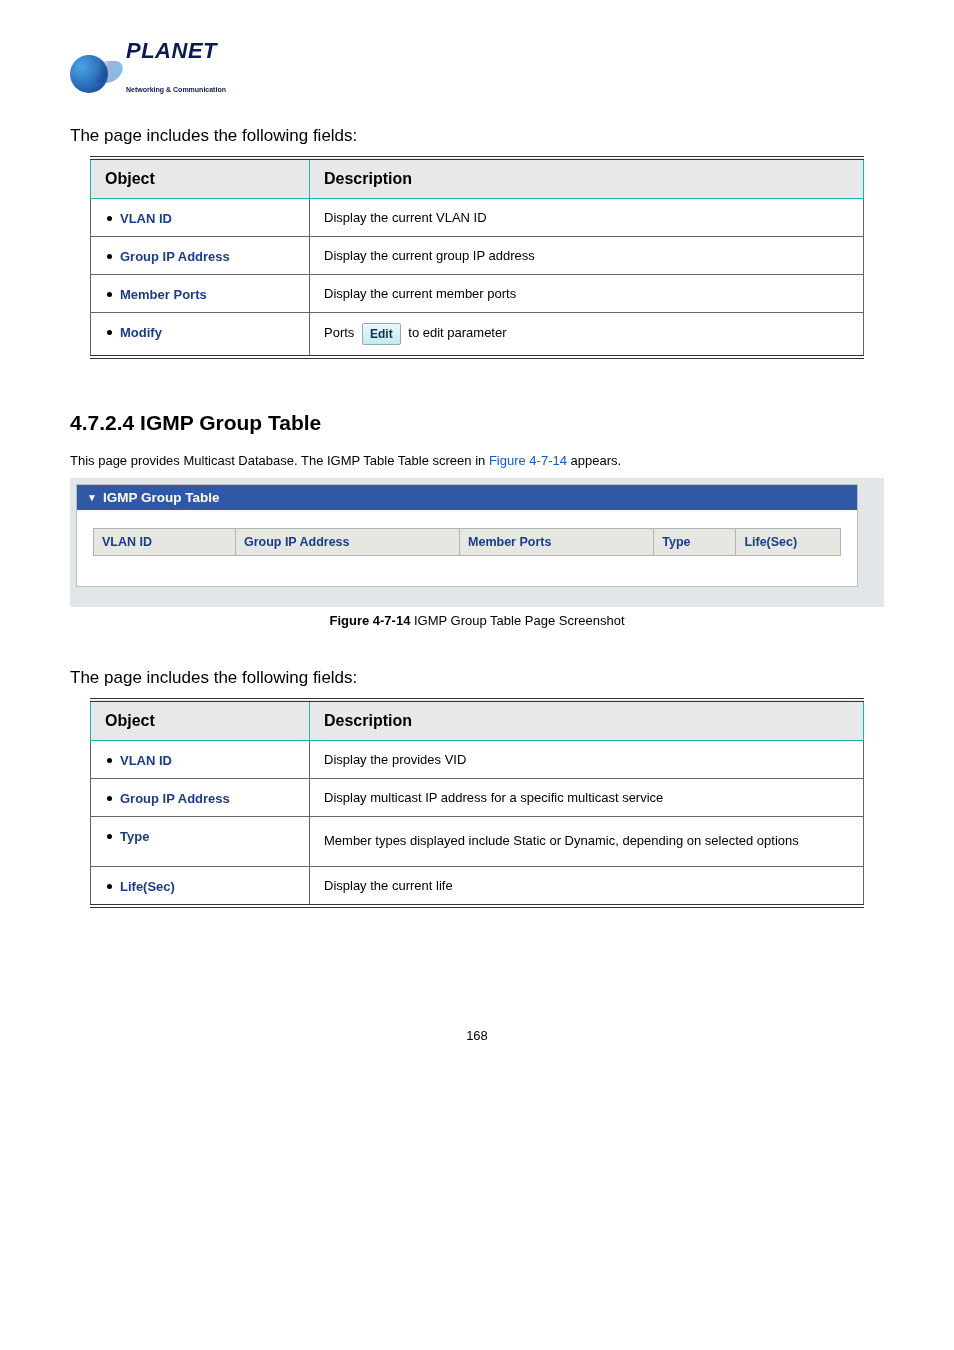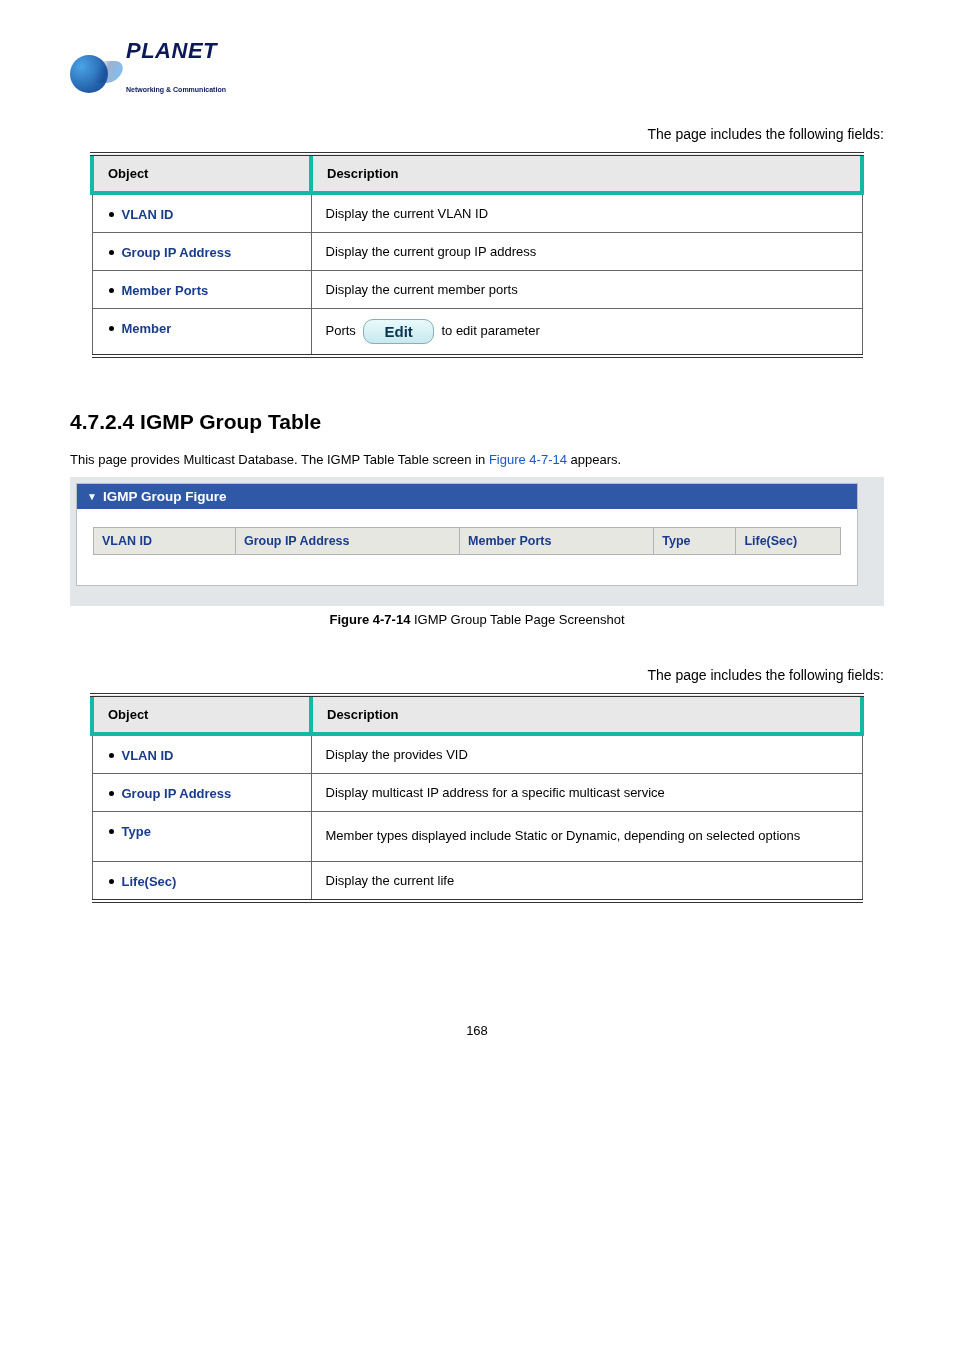--- a/index.html
+++ b/index.html
@@ -55,45 +55,44 @@
   line-height: 1;
 }
 .logo-tag {
   font-size: 7px;
   color: #0b1957;
   font-weight: bold;
   margin-top: 2px;
 }
 .intro {
   margin: 24px 0 10px 0;
-  font-size: 14px;
-  text-align: right;
+  font-size: 17px;
 }
 .fields-table {
   width: 100%;
   border-collapse: collapse;
   margin: 0 auto;
 }
 .fields-table-outer {
   padding: 0 20px;
   margin-bottom: 18px;
 }
 .fields-table thead {
   border-top: 4px double #333;
 }
 .fields-table tbody tr:last-child td {
   border-bottom: 4px double #333;
 }
 .fields-table th {
   background: #e8e8e8;
   text-align: left;
   font-weight: bold;
-  font-size: 13px;
+  font-size: 16px;
   padding: 10px 14px;
-  border: 4px solid #14b8a6;
+  border: 1px solid #14b8a6;
 }
 .fields-table td {
   border: 1px solid #666;
   padding: 10px 14px;
   font-size: 13px;
   vertical-align: middle;
 }
 .fields-table td.objcell {
   width: 190px;
   vertical-align: top;
@@ -116,23 +115,23 @@
 .obj-label {
   font-weight: bold;
   color: #1a3c8c;
 }
 .edit-btn {
   display: inline-block;
   background: linear-gradient(#eafafc, #c6e9ef);
   border: 1px solid #8aaeb6;
   color: #0d344f;
   font-weight: bold;
-  font-size: 15px;
-  padding: 3px 20px;
-  border-radius: 10px;
+  font-size: 12px;
+  padding: 3px 7px;
+  border-radius: 2px;
   vertical-align: middle;
   margin: 0 4px;
 }
 .section-heading {
   font-size: 21px;
   font-weight: bold;
   margin-top: 52px;
   margin-bottom: 18px;
 }
 .body-line {
@@ -249,21 +248,21 @@
                 <span class="bullet-dot"></span>
                 <span class="obj-label">Member Ports</span>
               </div>
             </td>
         <td>Display the current member ports</td>
       </tr>
       <tr>
         <td class="objcell">
               <div class="bullet-item">
                 <span class="bullet-dot"></span>
-                <span class="obj-label">Member</span>
+                <span class="obj-label">Modify</span>
               </div>
             </td>
         <td>
           <span>Ports</span>
           <span class="edit-btn">Edit</span>
           <span> to edit parameter</span>
         </td>
       </tr>
     </tbody>
   </table>
@@ -272,21 +271,21 @@
   <div class="section-heading">4.7.2.4 IGMP Group Table</div>
 
   <div class="body-line">
     <span>This page provides Multicast Database. The IGMP Table Table screen in </span><span class="link">Figure 4-7-14</span><span> appears.</span>
   </div>
 
   <div class="screenshot-wrap">
     <div class="screenshot-panel">
       <div class="panel-header">
         <span class="panel-header-arrow">▼</span>
-        <span>IGMP Group Figure</span>
+        <span>IGMP Group Table</span>
       </div>
       <div class="panel-body">
         <table class="inner-table">
           <thead>
             <tr>
               <th style="width:19%">VLAN ID</th>
               <th style="width:30%">Group IP Address</th>
               <th style="width:26%">Member Ports</th>
               <th style="width:11%">Type</th>
               <th style="width:14%">Life(Sec)</th>

